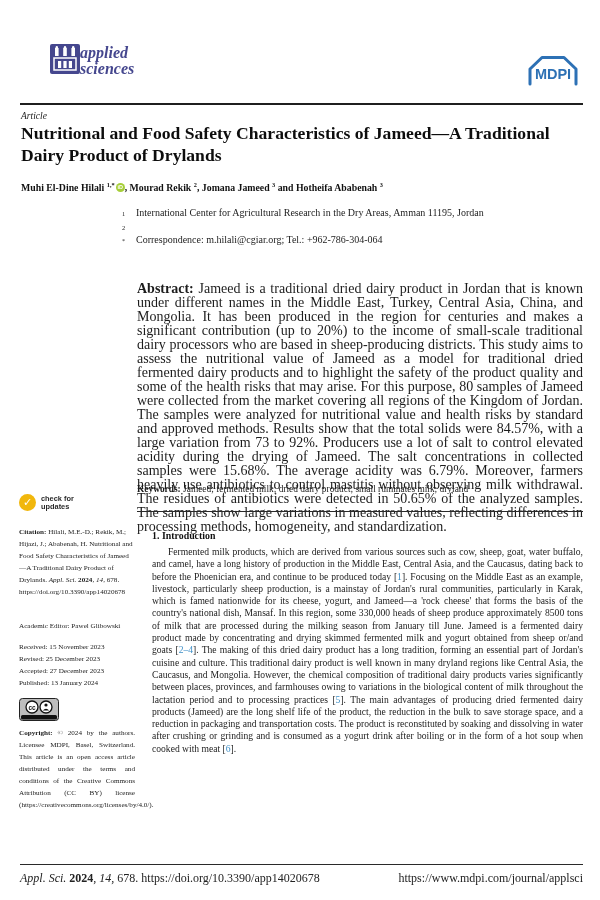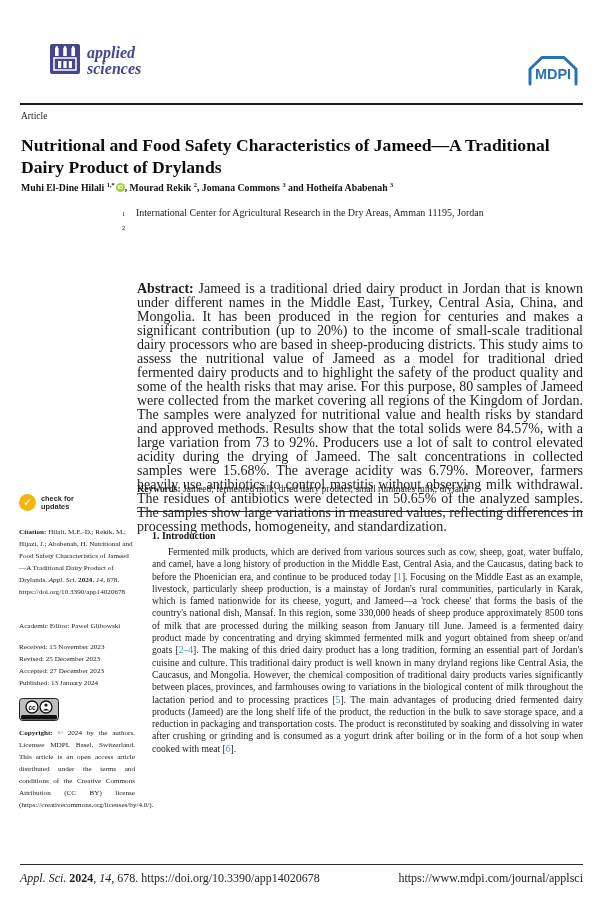--- a/index.html
+++ b/index.html
@@ -2,27 +2,27 @@
 <html><head>
 <meta charset="utf-8">
 <style>
   html,body{margin:0;padding:0;background:#e8e8e8;}
   .page{position:relative;width:600px;height:900px;margin:0 auto;background:#ffffff;
         font-family:"Liberation Serif",serif;color:#1c1c1c;overflow:hidden;}
 
   
   .header{position:absolute;top:44px;left:20px;right:17px;display:flex;
           justify-content:space-between;align-items:flex-start;}
-  .logo-group{display:flex;gap:7px;align-items:center;padding-left:30px;}
+  .logo-group{display:flex;align-items:center;padding-left:30px;}
   .logo-text{font-style:italic;font-weight:bold;font-size:16px;line-height:16.5px;color:#45478e;}
   .header-rule{position:absolute;top:103px;left:20px;right:17px;height:2px;background:#1f1f1f;}
 
-  .article-type{position:absolute;top:111px;left:21px;font-size:9.5px;color:#222;}
+  .article-type{position:absolute;top:111px;left:21px;font-style:italic;font-size:9.5px;color:#222;}
   .title{position:absolute;top:123px;left:21px;width:545px;font-size:17.6px;font-weight:bold;
-         line-height:21.6px;color:#0d0d0d;margin-top:12px;}
+         line-height:21.6px;color:#0d0d0d;}
   .authors{position:absolute;top:181px;left:21px;width:560px;font-size:9.8px;font-weight:bold;color:#111;}
   .authors sup{font-size:6.3px;}
   .orcid{display:inline-block;width:9px;height:9px;border-radius:50%;background:#a6ce39;color:#fff;
          font-family:"Liberation Sans",sans-serif;font-size:5.5px;font-weight:bold;text-align:center;
          line-height:9px;vertical-align:2px;margin-left:1px;}
 
   .affiliations{position:absolute;top:209px;left:122px;width:462px;}
   .aff-row{display:flex;margin-bottom:5.2px;}
   .aff-num{width:14px;font-size:6.4px;flex:0 0 14px;padding-top:1px;}
   .aff-text{font-size:10px;line-height:8.5px;}
@@ -92,30 +92,34 @@
       </svg>
     </div>
   </div>
   <div class="header-rule"></div>
 
   <div class="article-type">Article</div>
 
   <div class="title">Nutritional and Food Safety Characteristics of Jameed—A Traditional Dairy Product of Drylands</div>
 
   <div class="authors">
-    <span><span>Muhi El-Dine Hilali</span>&nbsp;<sup>1,*</sup><span class="orcid">iD</span><span>, </span></span><span><span>Mourad Rekik</span>&nbsp;<sup>2</sup><span>, </span></span><span><span>Jomana Commons</span>&nbsp;<sup>3</sup><span> and </span></span><span><span>Hotheifa Ababenah</span>&nbsp;<sup>3</sup></span>
+    <span><span>Muhi El-Dine Hilali</span>&nbsp;<sup>1,*</sup><span class="orcid">iD</span><span>, </span></span><span><span>Mourad Rekik</span>&nbsp;<sup>2</sup><span>, </span></span><span><span>Jomana Jameed</span>&nbsp;<sup>3</sup><span> and </span></span><span><span>Hotheifa Ababenah</span>&nbsp;<sup>3</sup></span>
   </div>
 
   <div class="affiliations">
     <div class="aff-row">
       <span class="aff-num">1</span>
       <span class="aff-text">International Center for Agricultural Research in the Dry Areas, Amman 11195, Jordan</span>
     </div>
     <div class="aff-row">
       <span class="aff-num">2</span>
+    </div>
+    <div class="aff-row">
+      <span class="aff-num">*</span>
+      <span class="aff-text">Correspondence: m.hilali@cgiar.org; Tel.: +962-786-304-064</span>
     </div>
   </div>
 
   <div class="abstract">
     <b>Abstract:</b><span> Jameed is a traditional dried dairy product in Jordan that is known under different names in the Middle East, Turkey, Central Asia, China, and Mongolia. It has been produced in the region for centuries and makes a significant contribution (up to 20%) to the income of small-scale traditional dairy processors who are based in sheep-producing districts. This study aims to assess the nutritional value of Jameed as a model for traditional dried fermented dairy products and to highlight the safety of the product quality and some of the health risks that may arise. For this purpose, 80 samples of Jameed were collected from the market covering all regions of the Kingdom of Jordan. The samples were analyzed for nutritional value and health risks by standard and approved methods. Results show that the total solids were 84.57%, with a large variation from 73 to 92%. Producers use a lot of salt to control elevated acidity during the drying of Jameed. The salt concentrations in collected samples were 15.68%. The average acidity was 6.79%. Moreover, farmers heavily use antibiotics to control mastitis without observing milk withdrawal. The residues of antibiotics were detected in 50.65% of the analyzed samples. The samples show large variations in measured values, reflecting differences in processing methods, homogeneity, and standardization.</span>
   </div>
 
   <div class="keywords">
     <b>Keywords:</b><span> Jameed; fermented milk; dried dairy product; small ruminates milk; dryland</span>
   </div>

